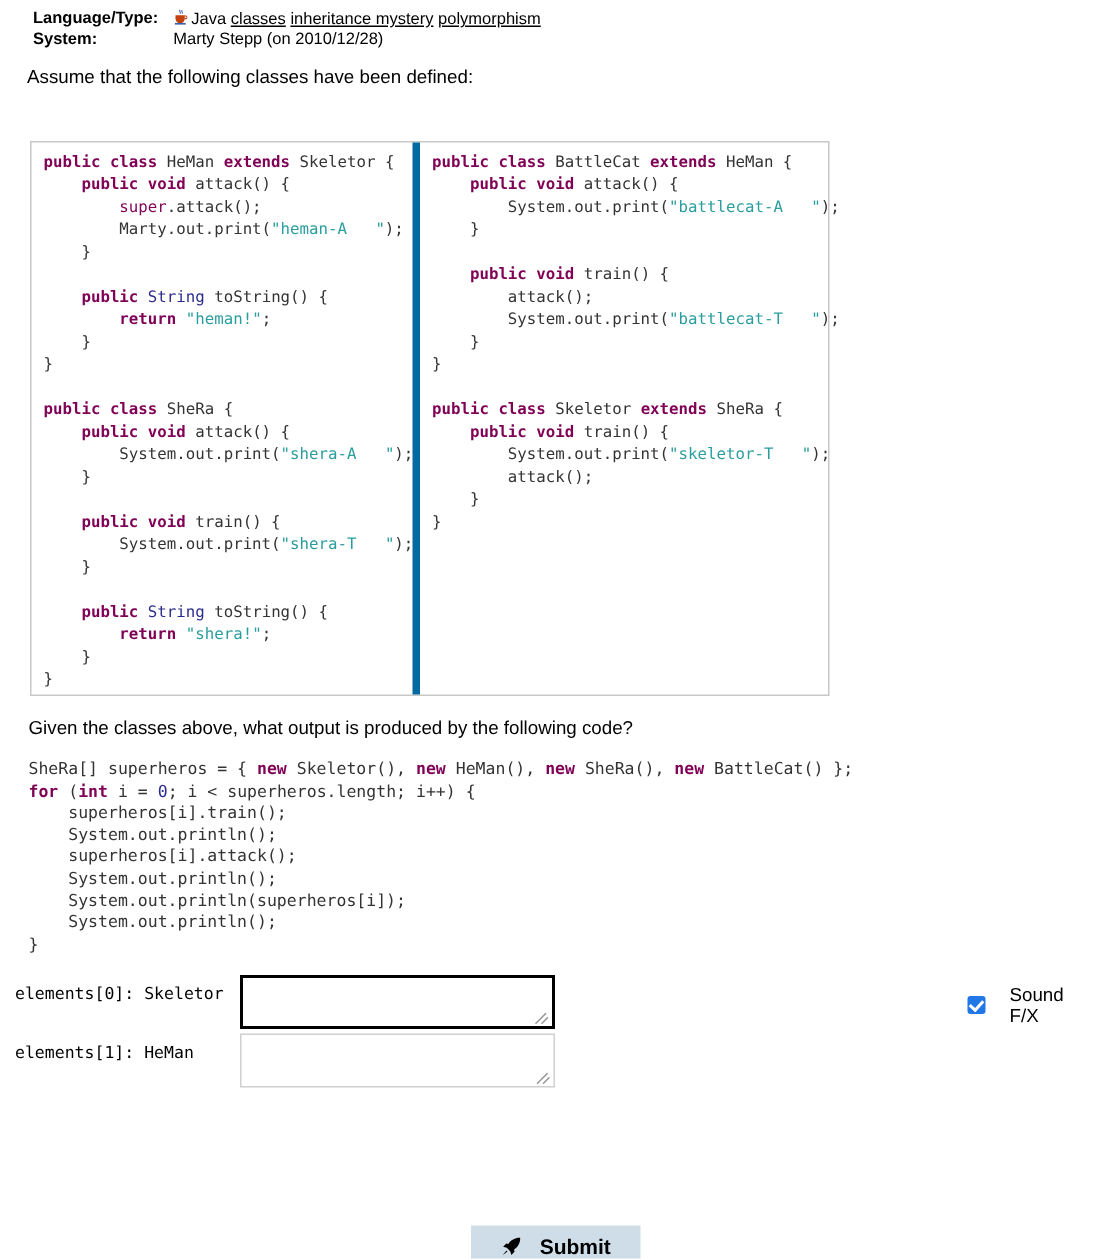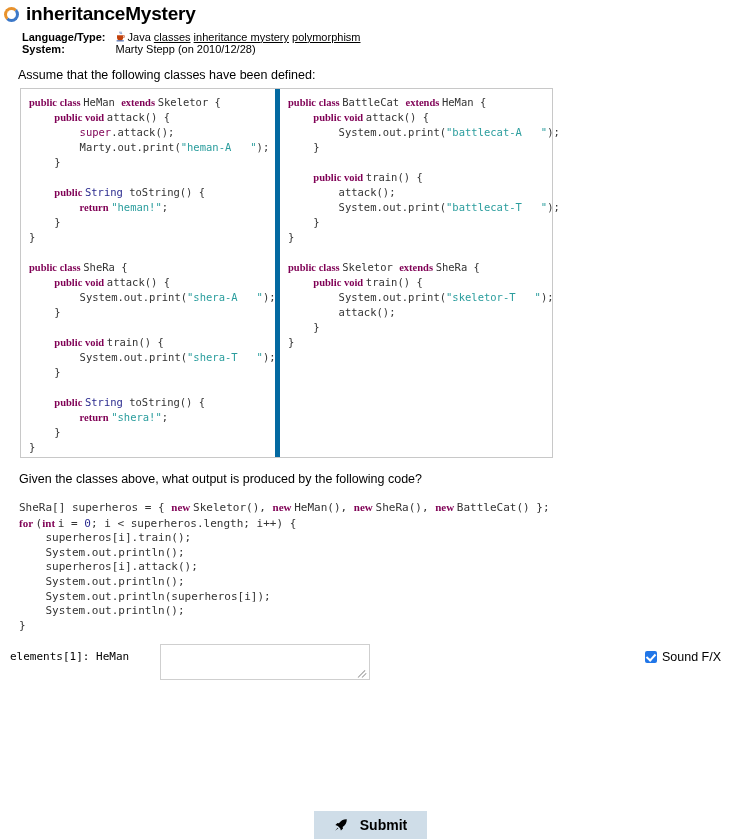--- a/index.html
+++ b/index.html
@@ -41,21 +41,21 @@
   }
   .codecol{box-sizing:border-box;padding:6px 8px 6px 8px;}
   .codecol.left{width:254px;}
   .codecol.right{width:279px;border-left:5px solid #0369a1;}
   pre.code{
     margin:0;font-family:"DejaVu Sans Mono", monospace;
     font-size:10.5px;line-height:15px;white-space:pre;color:#333333;
   }
 
   
-  .kw{color:#7f0055;font-weight:bold;font-family:Liberation Serif, serif;}
+  .kw{color:#7f0055;font-weight:bold;}
   .kw2{color:#7f0055;}
   .typ{color:#2b2b8f;}
   .str{color:#2a9d9d;}
   .pln{color:#333333;}
 
   
   .question{position:absolute;left:19px;top:472px;font-size:12.5px;}
   pre.maincode{
     position:absolute;left:19px;top:500px;margin:0;
     font-family:"DejaVu Sans Mono", monospace;
@@ -78,45 +78,41 @@
     overflow:hidden;
   }
   .ans-input.focused{border:2px solid #000;}
   .grip{position:absolute;width:9px;height:9px;pointer-events:none;}
   .grip::before,.grip::after{content:"";position:absolute;background:#9a9a9a;
      height:1px;transform-origin:left center;}
   .grip::before{width:10px;left:-1px;top:7px;transform:rotate(-45deg);}
   .grip::after{width:6px;left:3px;top:7px;transform:rotate(-45deg);}
 
   
-  .soundfx{position:absolute;left:645px;top:650px;display:flex;align-items:center;gap:5px;}
+  .soundfx{position:absolute;left:645px;top:650px;display:flex;align-items:center;gap:16px;}
   .cb{width:12px;height:12px;background:#2176e8;border-radius:2px;position:relative;flex:0 0 auto;}
   .cb::after{content:"";position:absolute;left:3px;top:1px;width:4px;height:7px;
      border:solid #fff;border-width:0 2px 2px 0;transform:rotate(42deg);}
   .soundfx-label{font-size:12.5px;color:#000;}
 
   
   .submit-btn{
     position:absolute;left:314px;top:811px;width:113px;height:28px;
     background:#cfdde8;border:none;box-sizing:border-box;
     display:flex;align-items:center;justify-content:center;gap:12px;
     font-family:"Liberation Sans", sans-serif;font-size:14px;font-weight:bold;
     color:#000;cursor:pointer;padding:0;
   }
   .rocket{width:14px;height:14px;display:block;}
 </style>
 </head>
 <body>
 
 <div class="page">
 
-  <div class="title-row">
-    <span class="spinner-icon"></span>
-    <span class="page-title">inheritanceMystery</span>
-  </div>
 
   <div class="meta">
     <table>
       <tbody>
           <tr>
         <td class="lbl">Language/Type:</td>
         <td>
           <span class="java-badge">
             <svg width="9" height="11" viewBox="0 0 9 11">
               <path d="M4 0.5 c-1 1 1 1.6 0 2.6 M5.4 0.8 c-0.9 0.9 0.8 1.4 0 2.3" stroke="#3b5fa8" fill="none" stroke-width="0.7"></path>
@@ -194,20 +190,25 @@
     superheros[i].train();
     System.out.println();
     superheros[i].attack();
     System.out.println();
     System.out.println(superheros[i]);
     System.out.println();
 }</span></pre>
 
   <div class="answers">
     <div class="ans-row">
+      <div class="ans-label">elements[0]: Skeletor</div>
+      <textarea class="ans-input focused" value="" style=""></textarea>
+      <span class="grip" style="left:358px;top:25px;"></span>
+    </div>
+    <div class="ans-row">
       <div class="ans-label">elements[1]: HeMan</div>
       <textarea class="ans-input" value="" style=""></textarea>
       <span class="grip" style="left:359px;top:26px;"></span>
     </div>
   </div>
 
   <div class="soundfx">
     <span class="cb"></span>
     <span class="soundfx-label">Sound F/X</span>
   </div>

